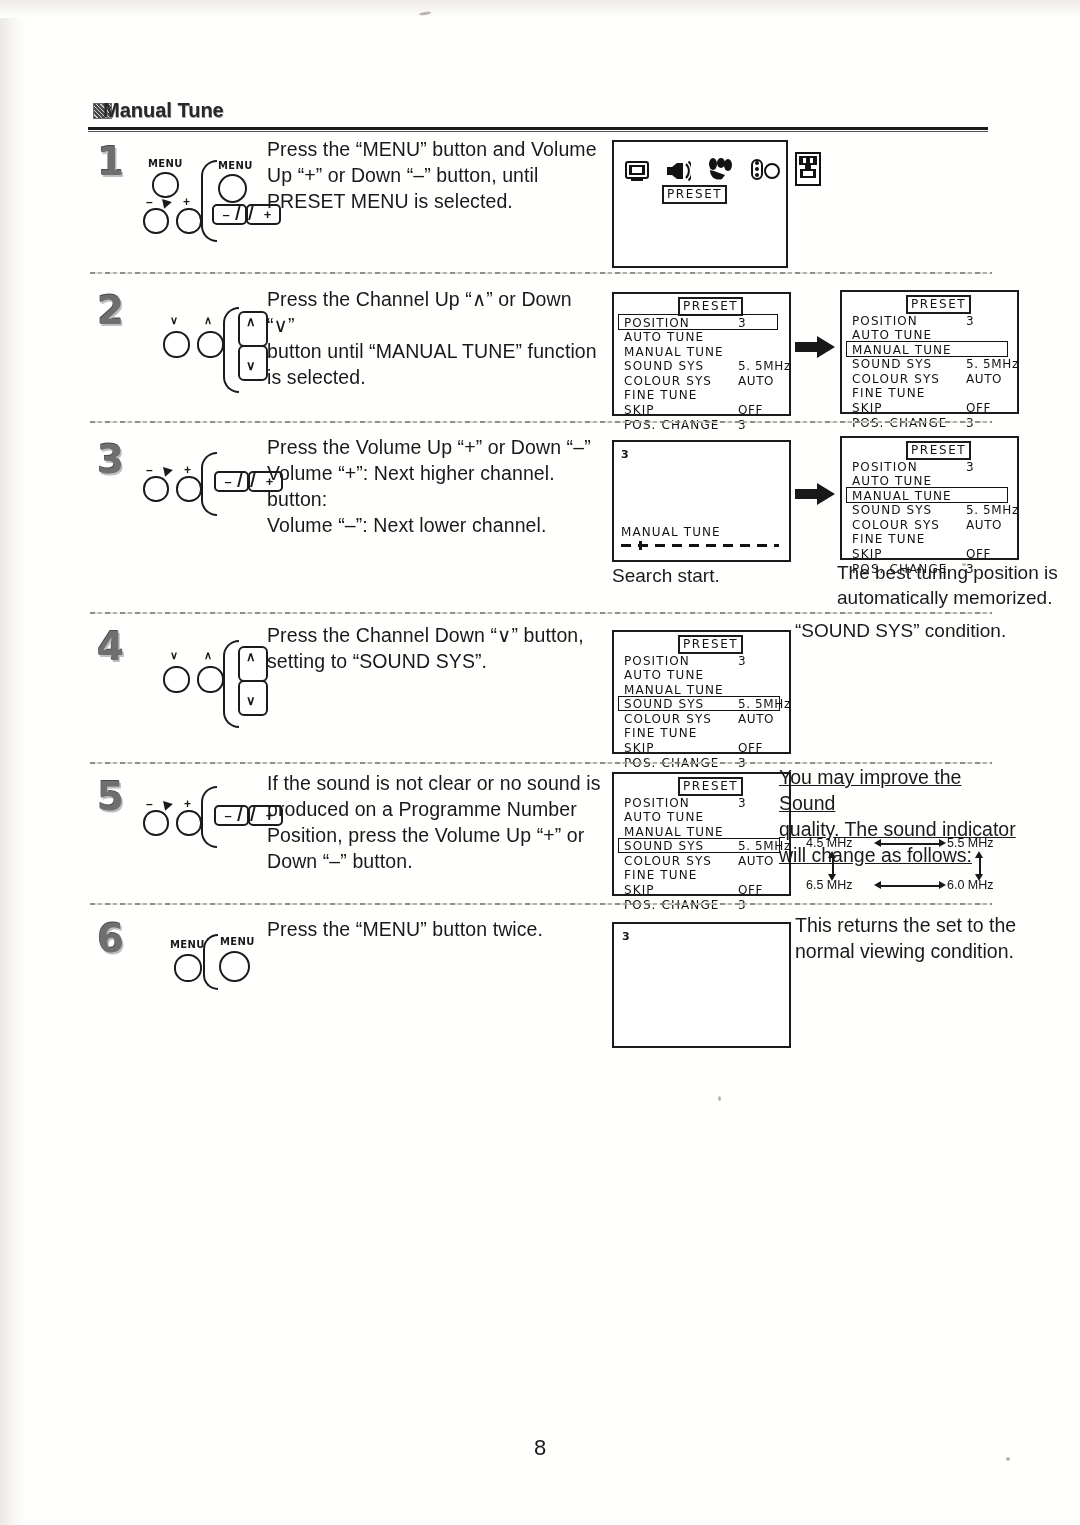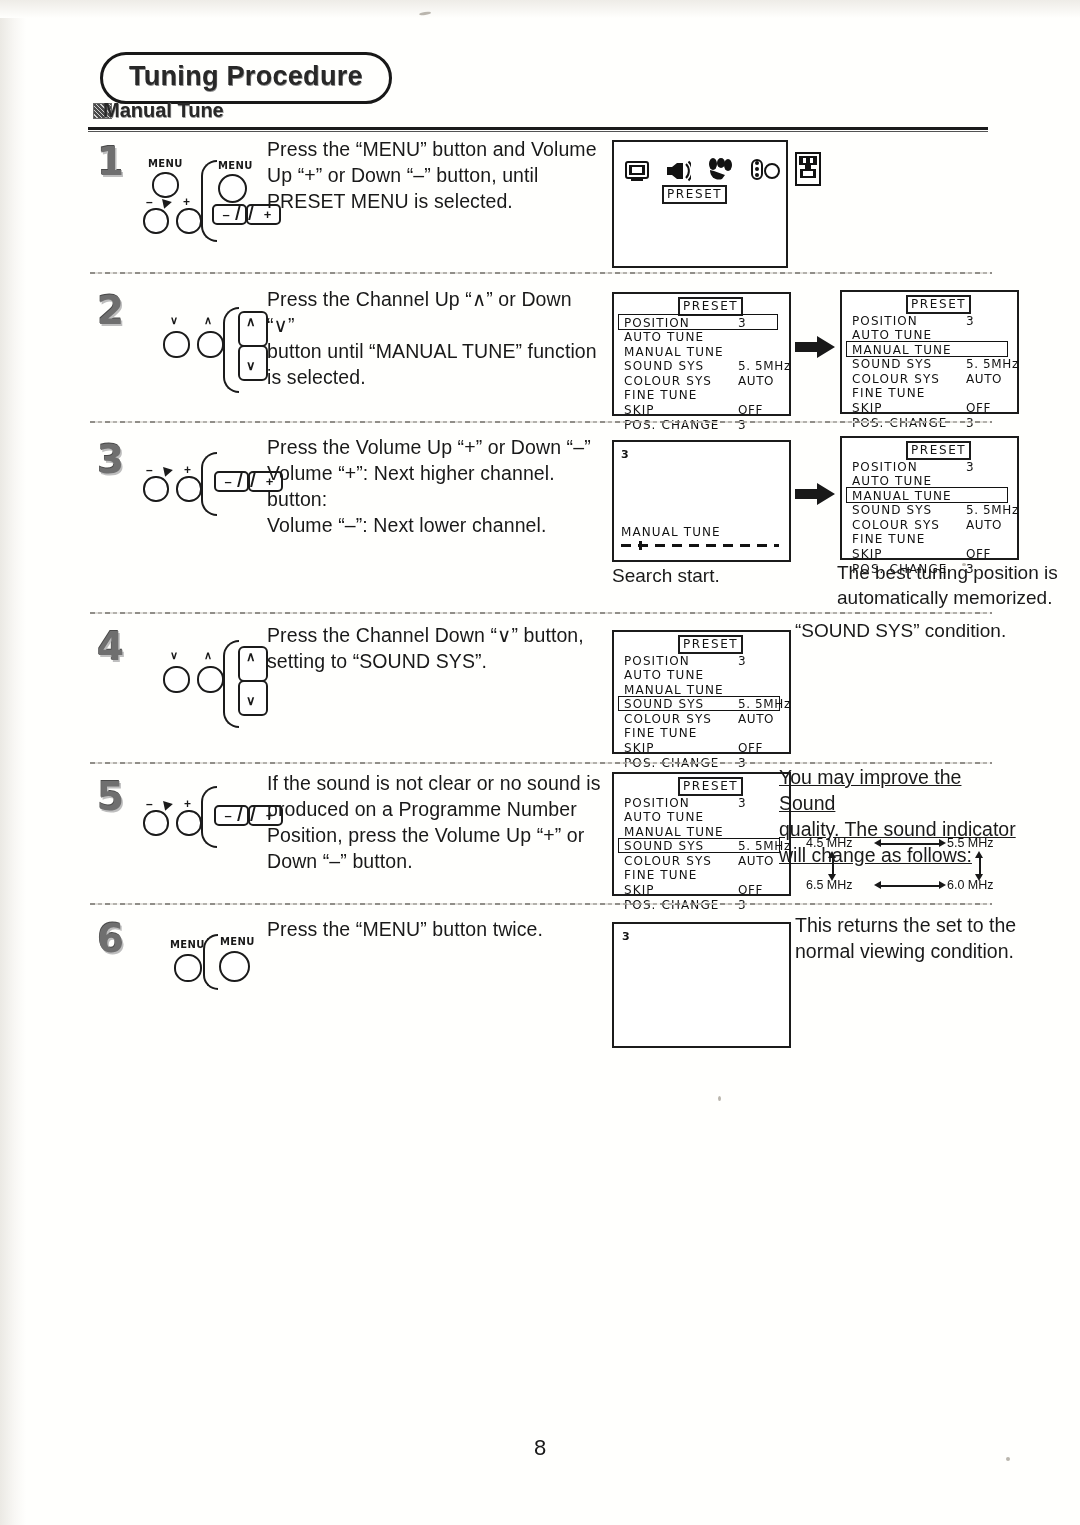--- a/index.html
+++ b/index.html
@@ -146,21 +146,20 @@
 <body>
 
 <div class="page">
   <div class="scan-edge-l"></div>
   <div class="scan-edge-t"></div>
   <div class="scan-spec" style="left:419px;top:12px;width:12px;height:3px;transform:rotate(-8deg)"></div>
   <div class="scan-spec" style="left:962px;top:563px;width:4px;height:3px"></div>
   <div class="scan-spec" style="left:718px;top:1096px;width:3px;height:5px"></div>
   <div class="scan-spec" style="left:1006px;top:1457px;width:4px;height:4px"></div>
 
-  <div class="title-pill">Tuning Procedure</div>
   <div class="subhead-mark"></div>
   <div class="subhead">Manual Tune</div>
   <div class="rule-top"></div>
   <div class="rule-top2"></div>
 
   <div class="stepnum" style="left:97px;top:139px;">1</div>
 
   <div class="cluster" style="left:140px;top:158px;width:130px;height:80px;">
     <div class="btn-lbl" style="left:8px;top:0px;">MENU</div>
     <div class="btn-round" style="left:12px;top:14px;width:23px;height:22px;"></div>

